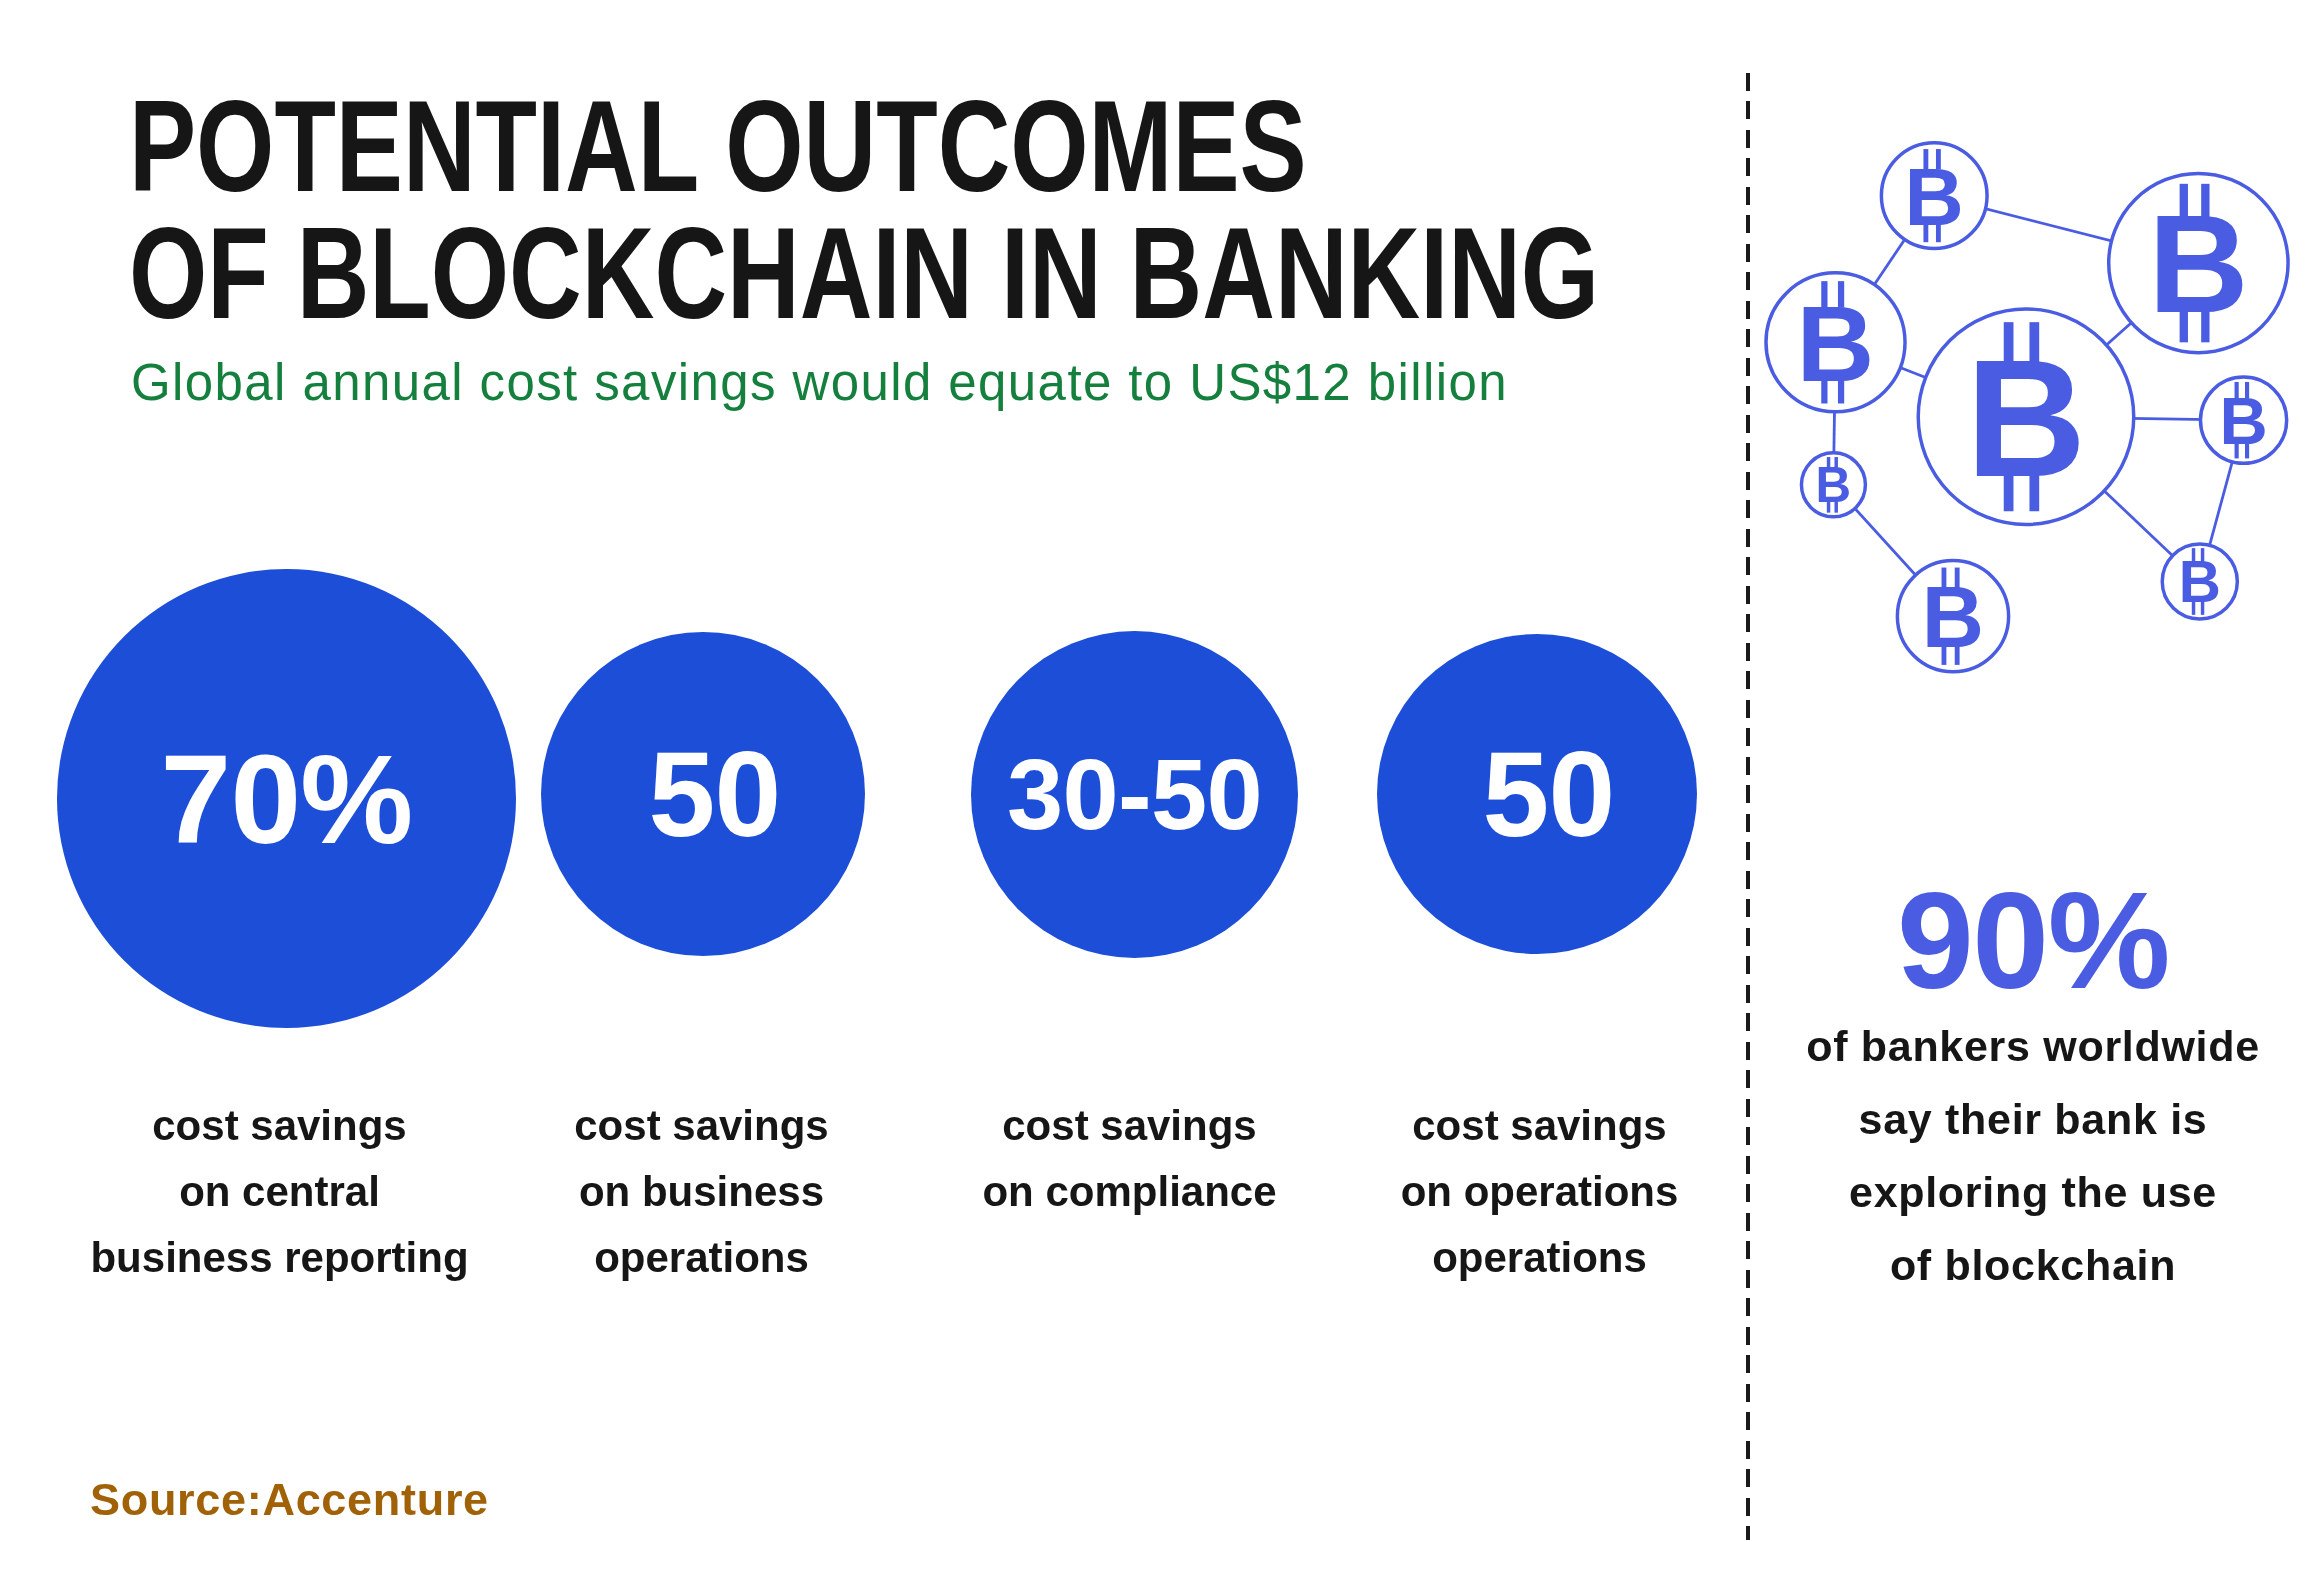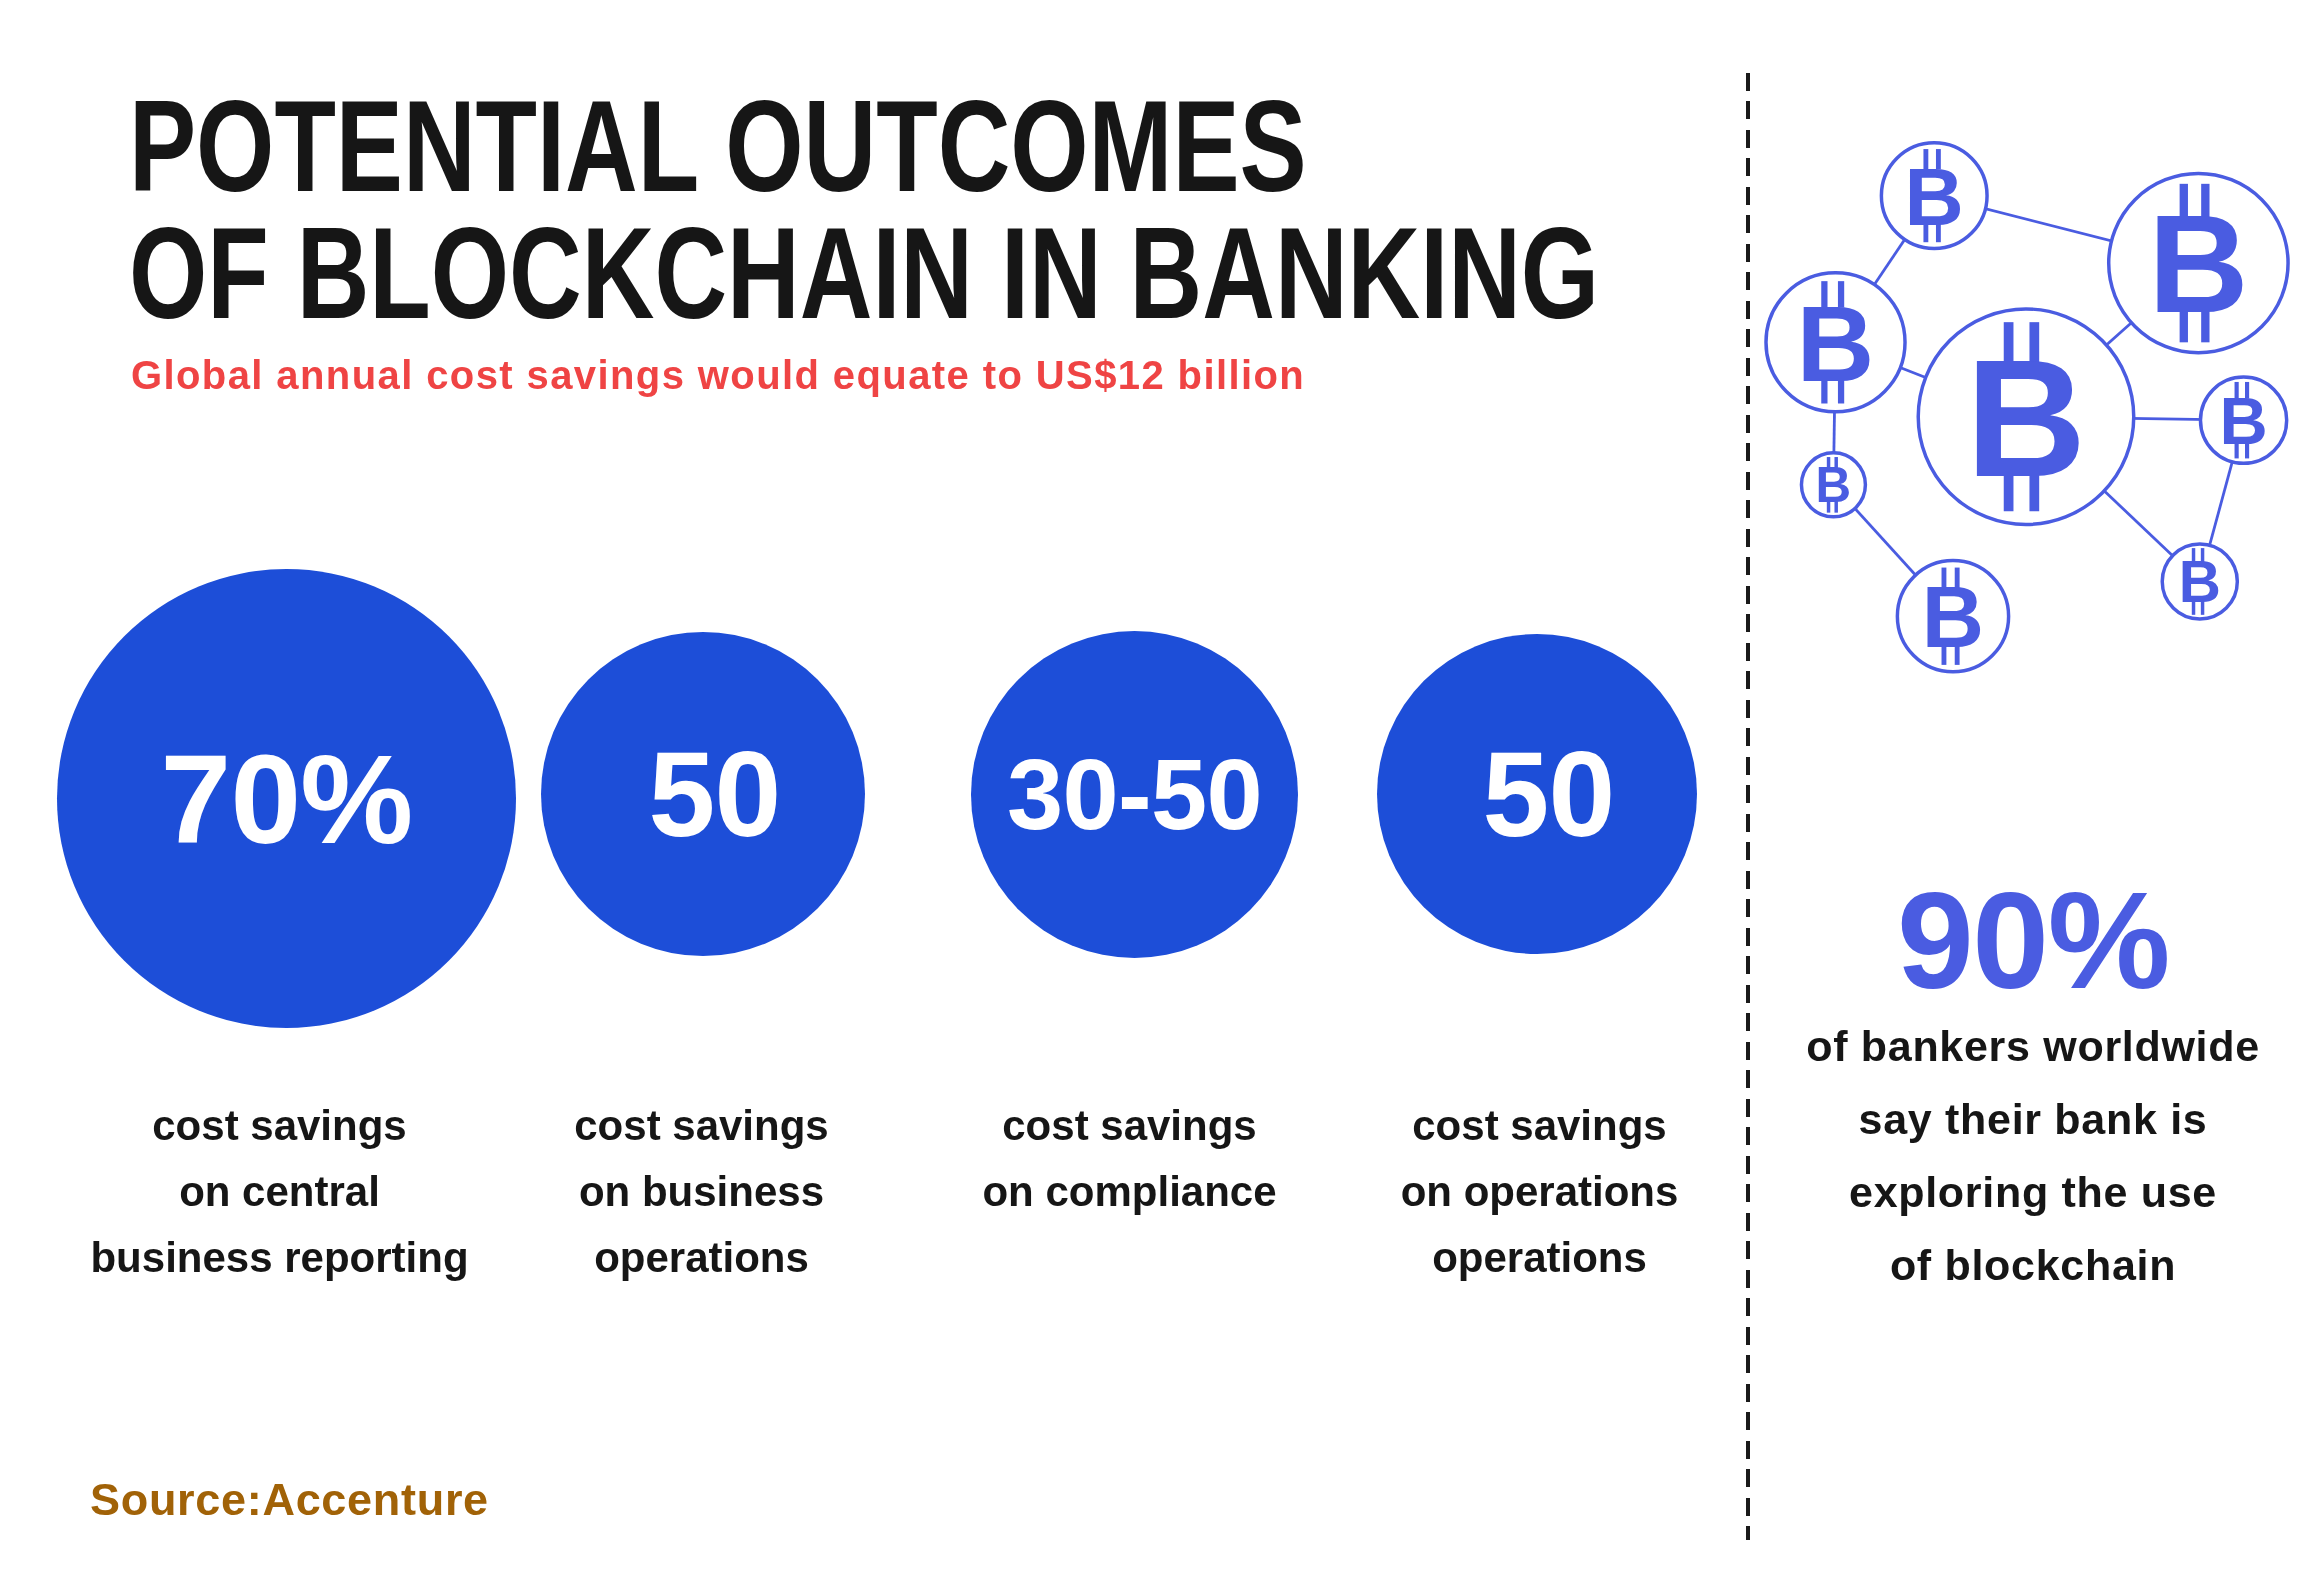--- a/index.html
+++ b/index.html
@@ -8,21 +8,21 @@
     font-family:"Liberation Sans", sans-serif; overflow:hidden;
   }
   .title {
     position:absolute; left:129px; top:83px;
     font-size:129px; line-height:127px; font-weight:700; color:#161616;
     transform:scaleX(0.78); transform-origin:left top; white-space:nowrap;
     letter-spacing:0px;
   }
   .subtitle {
     position:absolute; left:131px; top:353px;
-    font-size:40px; font-weight:700; color:#ef4444; letter-spacing:1.4px;
+    font-size:51px; font-weight:400; color:#15803d; letter-spacing:1.4px;
     white-space:nowrap;
   }
   .stat-circle {
     position:absolute; border-radius:50%; background:#1d4ed8;
     display:flex; align-items:center; justify-content:center;
   }
   .stat-value { color:#ffffff; font-weight:600; letter-spacing:-0.7px; }
   .c1 { left:57px;   top:569px; width:459px; height:459px; }
   .c2 { left:541px;  top:632px; width:324px; height:324px; }
   .c3 { left:971px; top:631px; width:327px; height:327px; }

